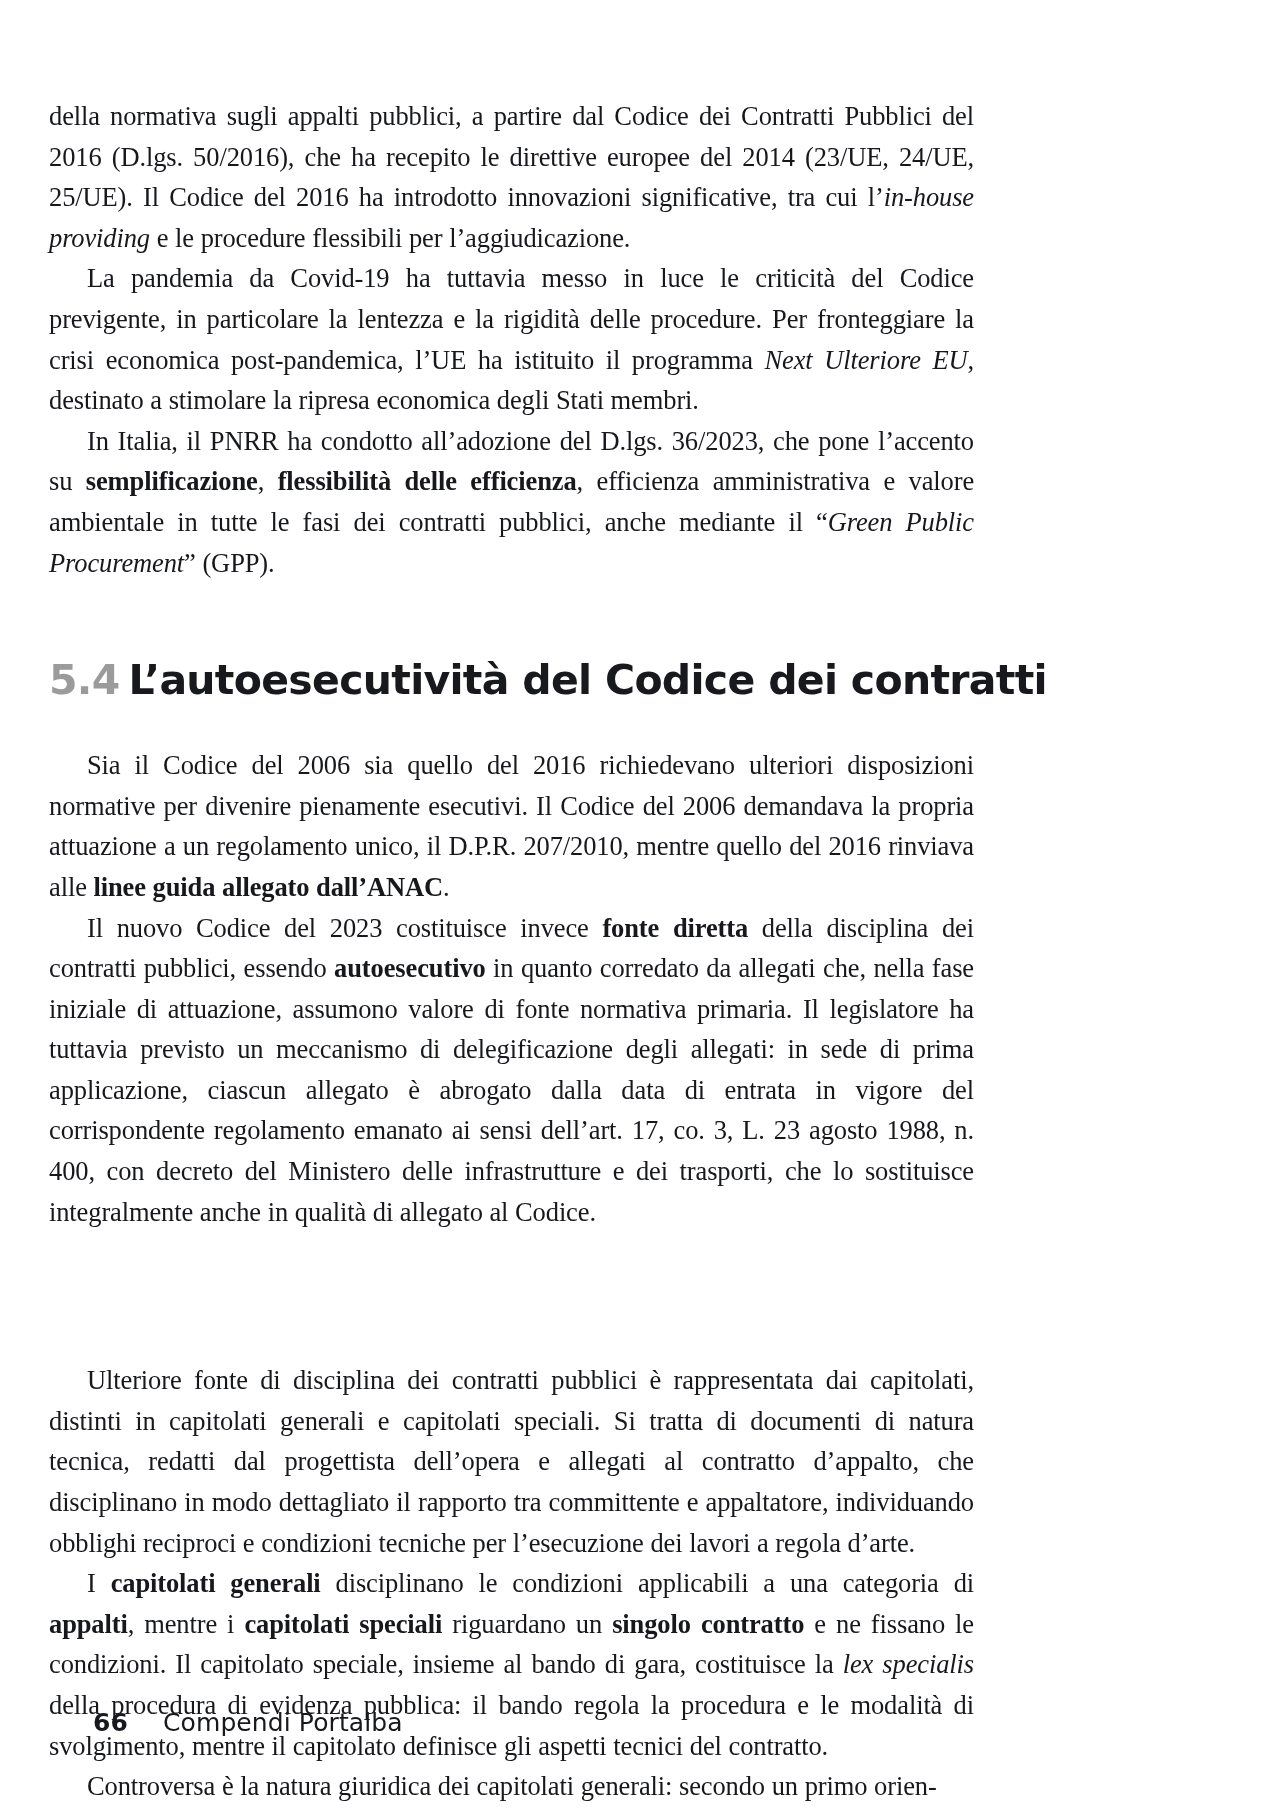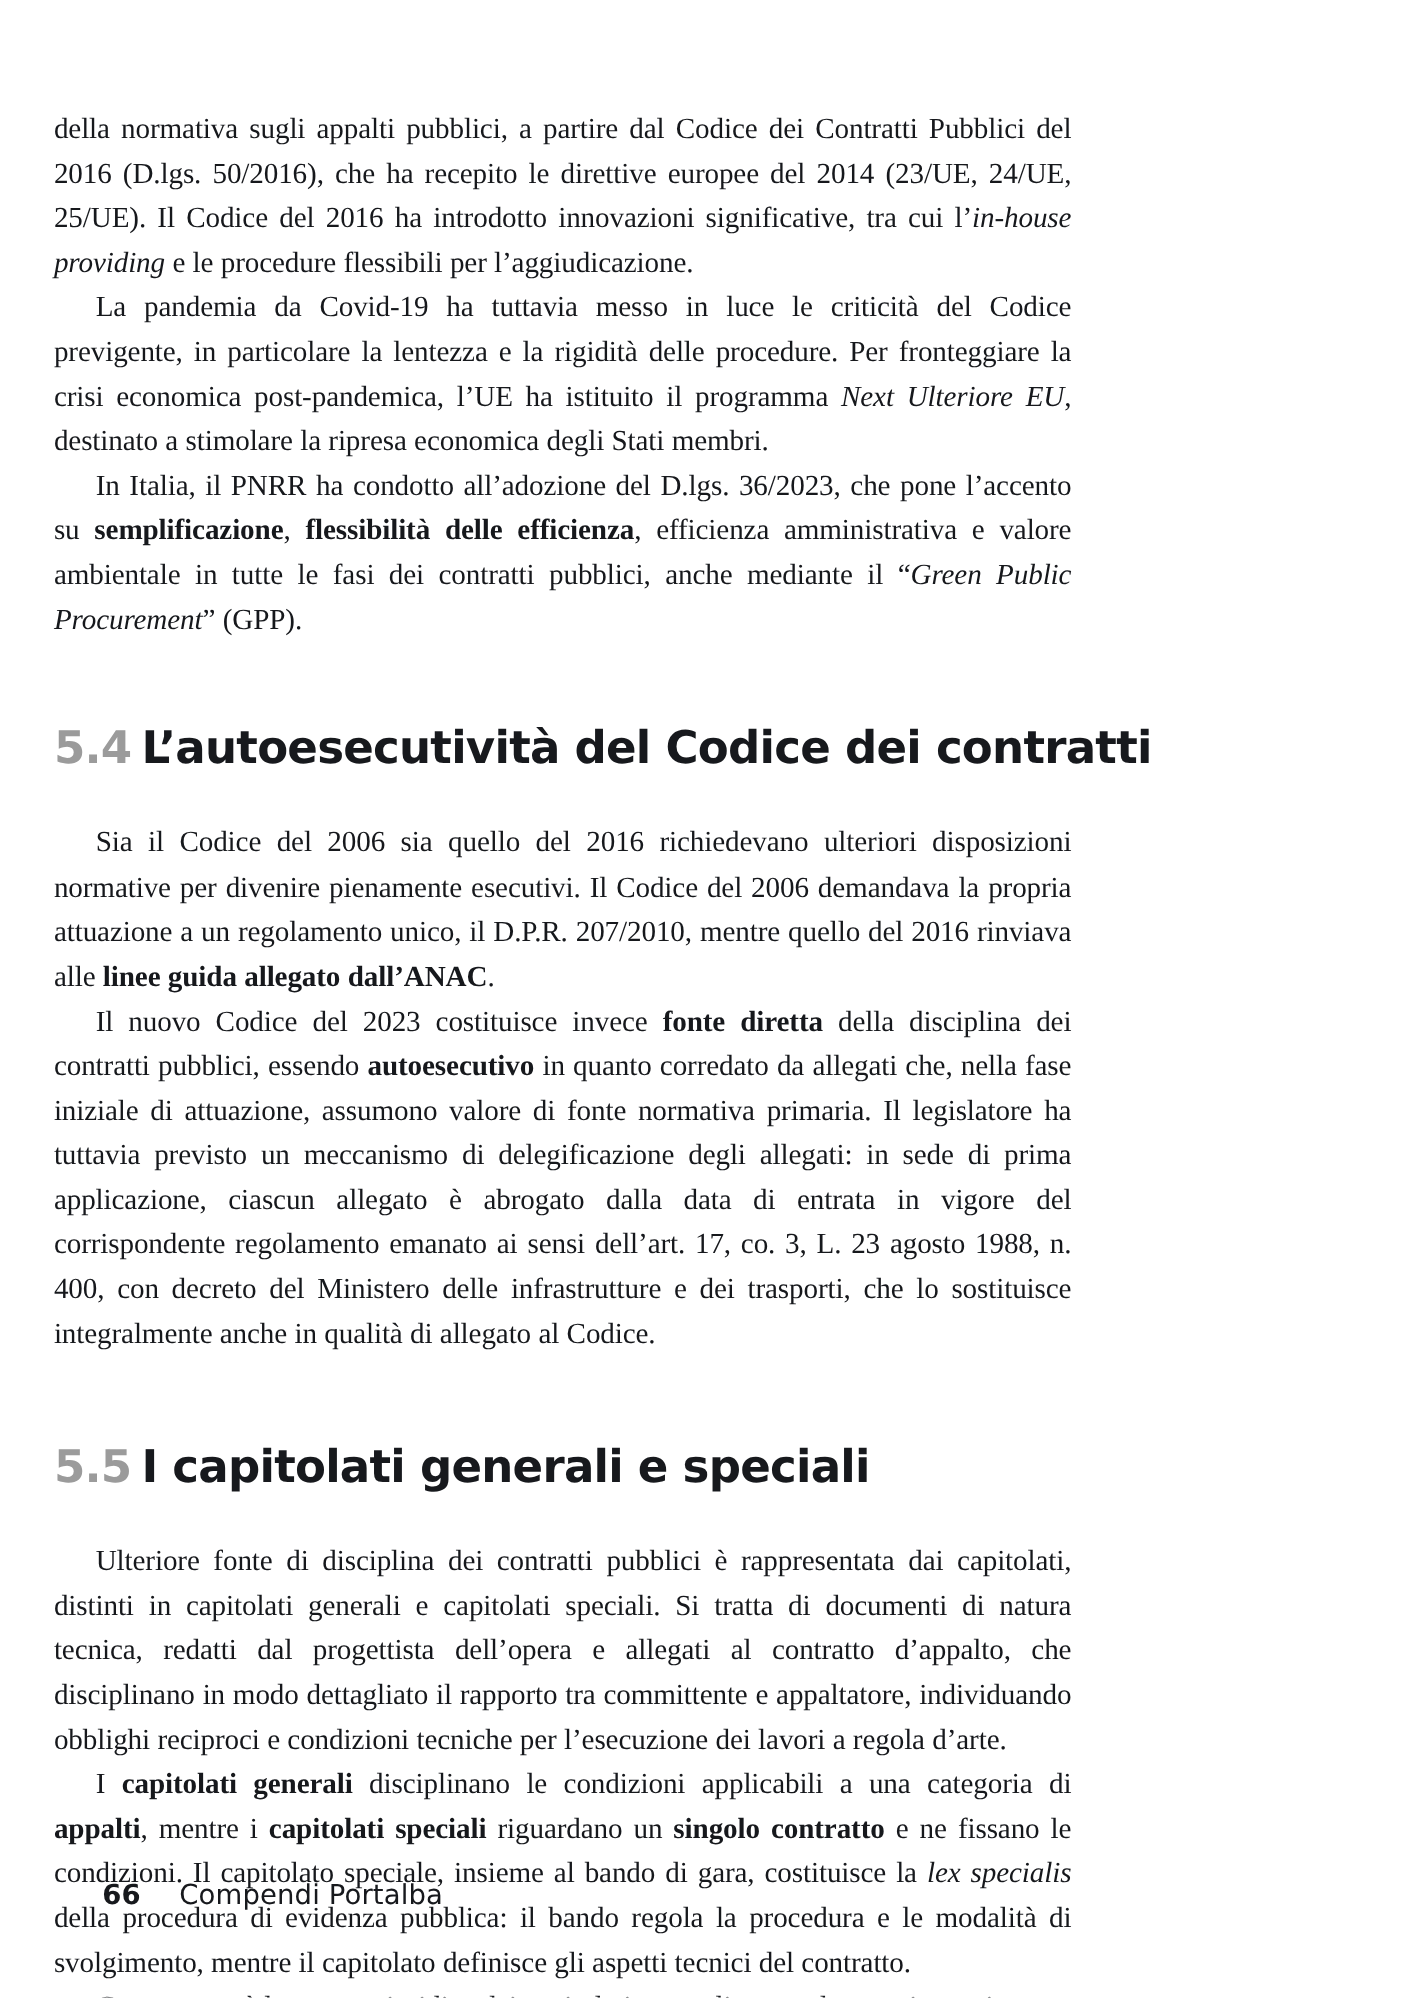--- a/index.html
+++ b/index.html
@@ -108,23 +108,20 @@
       <span class="num">5.4</span><span class="ttl">L’autoesecutività del Codice dei contratti</span>
     </div>
 
     <div class="gap-after-h54"></div>
 
     <p class="body indent"><span>Sia il Codice del 2006 sia quello del 2016 richiedevano ulteriori disposizioni normative per divenire pienamente esecutivi. Il Codice del 2006 demandava la propria attuazione a un regolamento unico, il D.P.R. 207/2010, mentre quello del 2016 rinviava alle </span><b>linee guida allegato dall’ANAC</b><span>.</span></p>
     <p class="body indent"><span>Il nuovo Codice del 2023 costituisce invece </span><b>fonte diretta</b><span> della disciplina dei contratti pubblici, essendo </span><b>autoesecutivo</b><span> in quanto corredato da allegati che, nella fase iniziale di attuazione, assumono valore di fonte normativa primaria. Il legislatore ha tuttavia previsto un meccanismo di delegificazione degli allegati: in sede di prima applicazione, ciascun allegato è abrogato dalla data di entrata in vigore del corrispondente regolamento emanato ai sensi dell’art. 17, co. 3, L. 23 agosto 1988, n. 400, con decreto del Ministero delle infrastrutture e dei trasporti, che lo sostituisce integralmente anche in qualità di allegato al Codice.</span></p>
 
     <div class="gap-before-h55"></div>
 
-    <div class="heading">
-      <span class="num">5.5</span><span class="ttl">I capitolati generali e speciali</span>
-    </div>
 
     <div class="gap-after-h55"></div>
 
     <p class="body indent"><span>Ulteriore fonte di disciplina dei contratti pubblici è rappresentata dai capitolati, distinti in capitolati generali e capitolati speciali. Si tratta di documenti di natura tecnica, redatti dal progettista dell’opera e allegati al contratto d’appalto, che disciplinano in modo dettagliato il rapporto tra committente e appaltatore, individuando obblighi reciproci e condizioni tecniche per l’esecuzione dei lavori a regola d’arte.</span></p>
     <p class="body indent"><span>I </span><b>capitolati generali</b><span> disciplinano le condizioni applicabili a una categoria di </span><b>appalti</b><span>, mentre i </span><b>capitolati speciali</b><span> riguardano un </span><b>singolo contratto</b><span> e ne fissano le condizioni. Il capitolato speciale, insieme al bando di gara, costituisce la </span><i>lex specialis</i><span> della procedura di evidenza pubblica: il bando regola la procedura e le modalità di svolgimento, mentre il capitolato definisce gli aspetti tecnici del contratto.</span></p>
     <p class="body indent"><span>Controversa è la natura giuridica dei capitolati generali: secondo un primo orien-</span></p>
   </div>
 
   <div class="footer">
     <span class="pageno">66</span>

